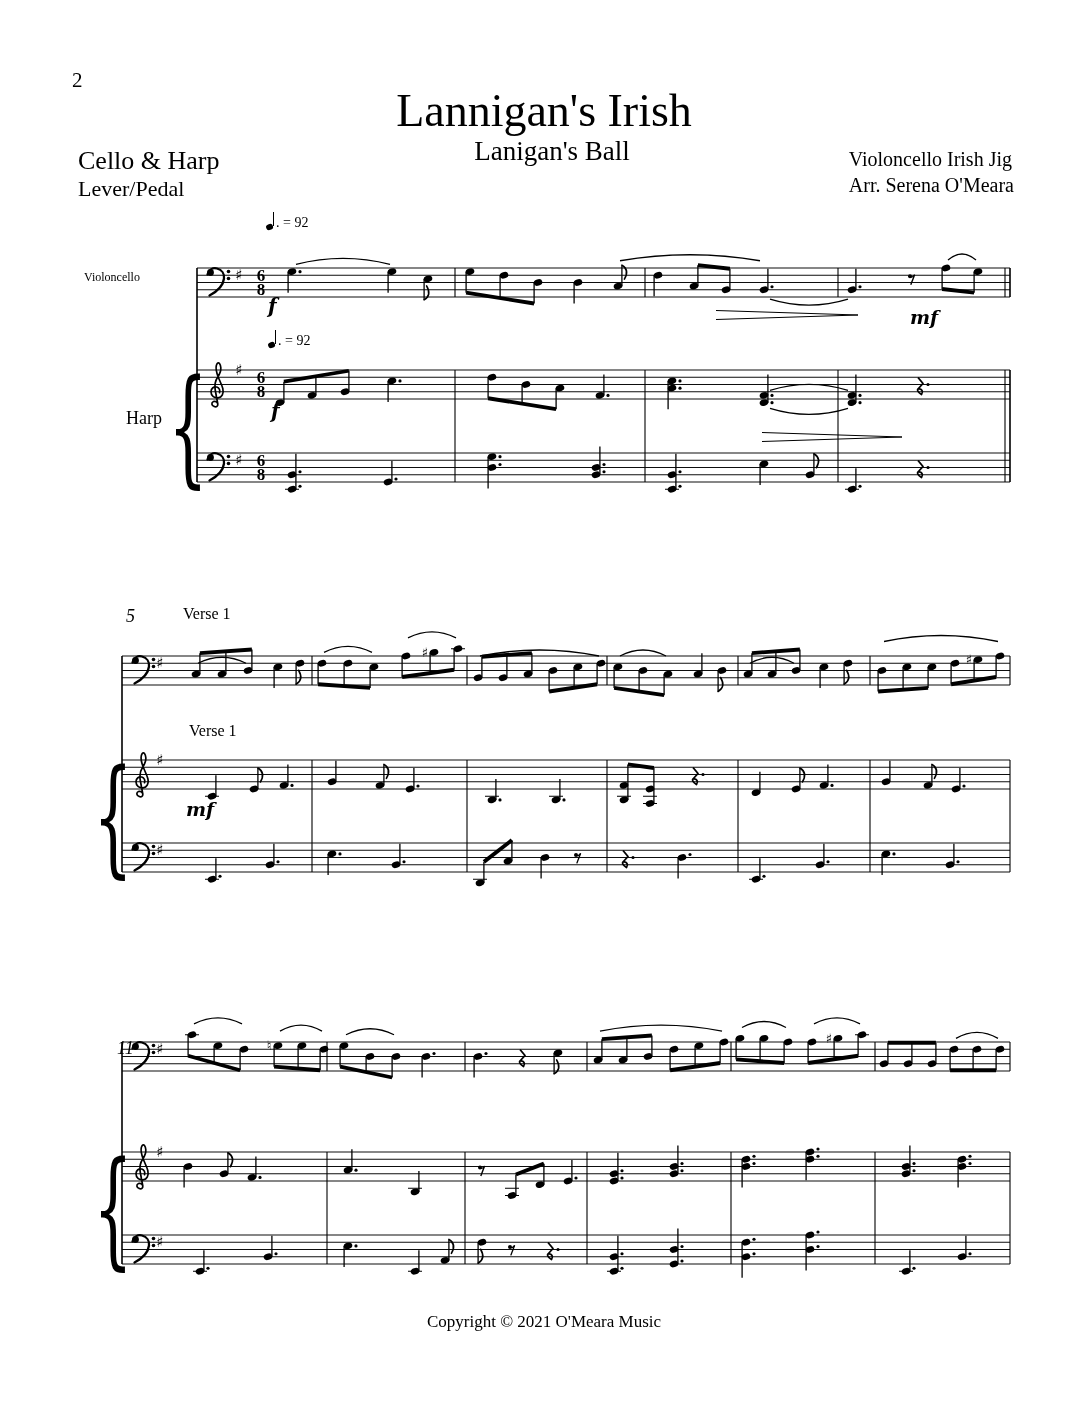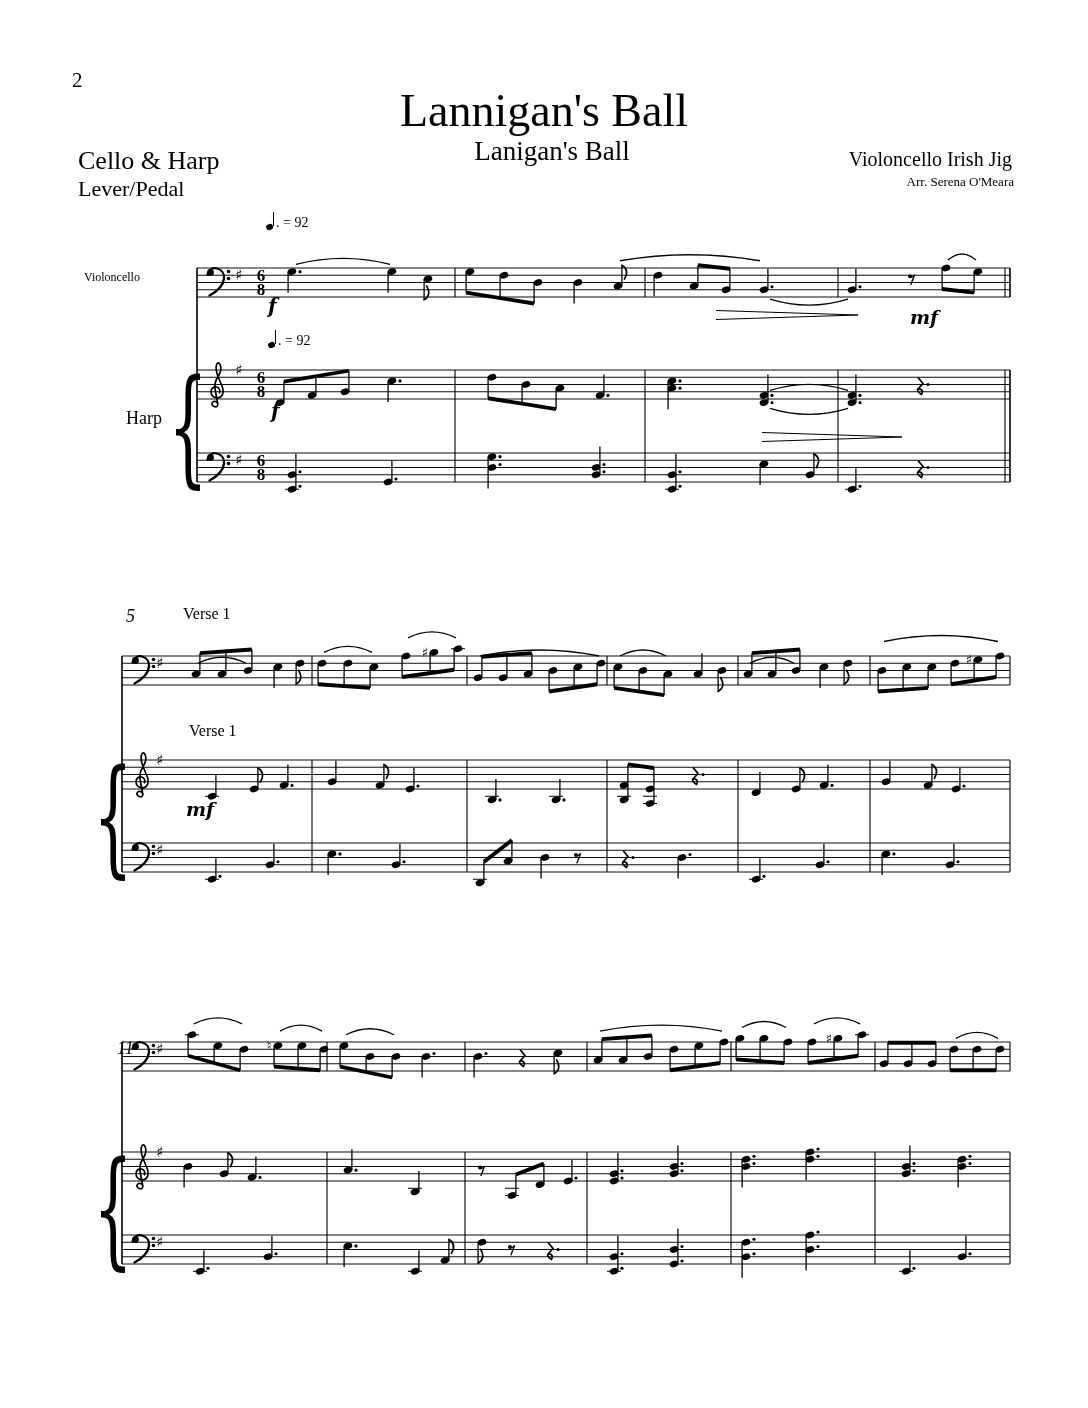--- a/index.html
+++ b/index.html
@@ -5,21 +5,21 @@
   html,body{margin:0;padding:0;background:#888;}
   #page{position:relative;width:1088px;height:1408px;background:#ffffff;overflow:hidden;
         font-family:"Liberation Serif",serif;color:#000;}
   .txt{position:absolute;white-space:nowrap;color:#000;font-family:"Liberation Serif",serif;}
   #pageno{left:72px;top:68px;font-size:21px;}
   #title{left:0;right:0;top:84px;text-align:center;font-size:46px;}
   #subtitle{left:0;right:0;top:136px;text-align:center;font-size:27px;padding-left:16px;}
   #instr{left:78px;top:146px;font-size:26px;}
   #harptype{left:78px;top:176px;font-size:22px;}
   #genre{right:76px;top:148px;font-size:20px;}
-  #arranger{right:74px;top:174px;font-size:13px;}
+  #arranger{right:74px;top:174px;font-size:20px;}
   #vclabel{left:84px;top:270px;font-size:12px;}
   #harplabel{left:126px;top:408px;font-size:18px;}
   .tempo{font-size:14px;}
   #tempo1{left:266px;top:212px;}
   #tempo2{left:268px;top:330px;}
   .qnote{display:inline-block;position:relative;width:10px;height:17px;vertical-align:-2px;}
   .qnote::before{content:"";position:absolute;left:0;bottom:0;width:7px;height:5.5px;
                  background:#000;border-radius:50%;transform:rotate(-18deg);}
   .qnote::after{content:"";position:absolute;right:2px;top:0;width:1.4px;height:14px;background:#000;}
   .dyn{font-family:"DejaVu Serif",serif;font-style:italic;font-weight:bold;font-size:20px;}
@@ -671,21 +671,21 @@
       <circle cx="914" cy="1268.25" r="1.6" fill="#000000"></circle>
       <ellipse cx="962" cy="1256.75" rx="4.4" ry="3.2" fill="#000000" transform="rotate(-18 962 1256.75)"></ellipse>
       <line x1="965.9" y1="1256.75" x2="965.9" y2="1235.75" stroke="#000000" stroke-width="1.3"></line>
       <circle cx="970" cy="1253.75" r="1.6" fill="#000000"></circle>
       <g transform="translate(113,1208) scale(1,2.05)">
         <text font-size="62" font-family="&quot;DejaVu Serif&quot;,serif" text-anchor="middle" dominant-baseline="central" fill="#000000">{</text>
       </g>
     </svg>
 
   <span class="txt" id="pageno">2</span>
-  <span class="txt" id="title">Lannigan's Ball</span>
+  <span class="txt" id="title">Lannigan's Irish</span>
   <span class="txt" id="subtitle">Lanigan's Ball</span>
   <span class="txt" id="instr">Cello &amp; Harp</span>
   <span class="txt" id="harptype">Lever/Pedal</span>
   <span class="txt" id="genre">Violoncello Irish Jig</span>
   <span class="txt" id="arranger">Arr. Serena O'Meara</span>
 
   <span class="txt tempo" id="tempo1"><span class="qnote"></span><span>. = 92</span></span>
   <span class="txt tempo" id="tempo2"><span class="qnote"></span><span>. = 92</span></span>
 
   <span class="txt" id="vclabel">Violoncello</span>
@@ -694,13 +694,14 @@
   <span class="txt dyn" id="f1">f</span>
   <span class="txt dyn" id="f2">f</span>
   <span class="txt dyn" id="mf1">mf</span>
   <span class="txt dyn" id="mf2">mf</span>
 
   <span class="txt mnum" id="m5">5</span>
   <span class="txt verse" id="verse1a">Verse 1</span>
   <span class="txt verse" id="verse1b">Verse 1</span>
   <span class="txt mnum" id="m11">11</span>
 
+  <span class="txt" id="copyright">Copyright © 2021 O'Meara Music</span>
 </div>
 
 </body></html>

